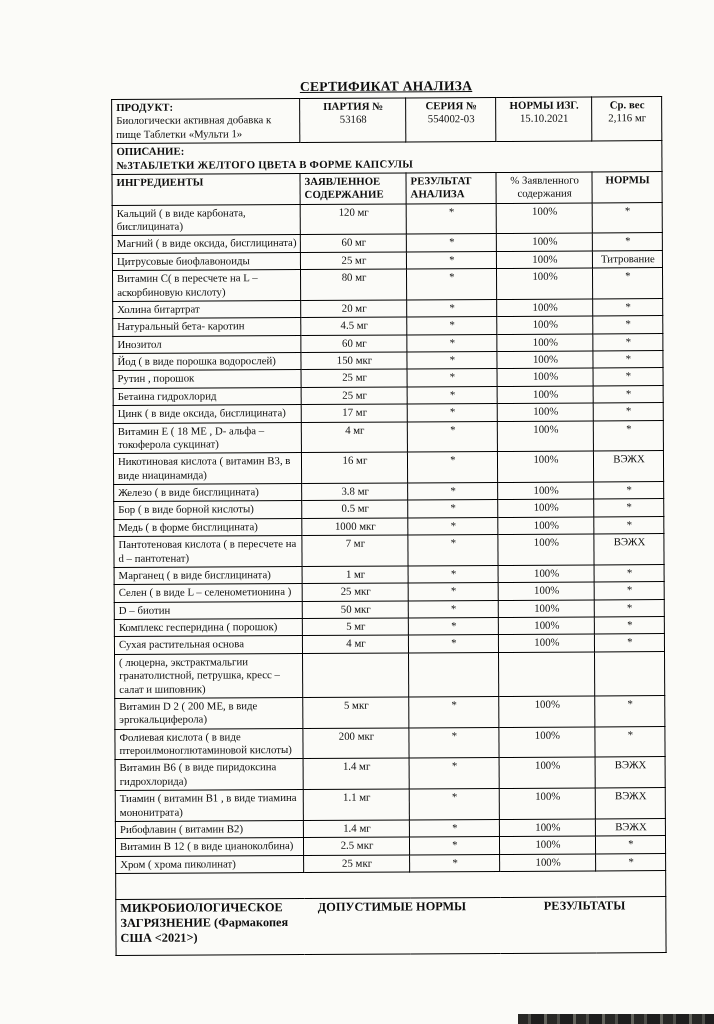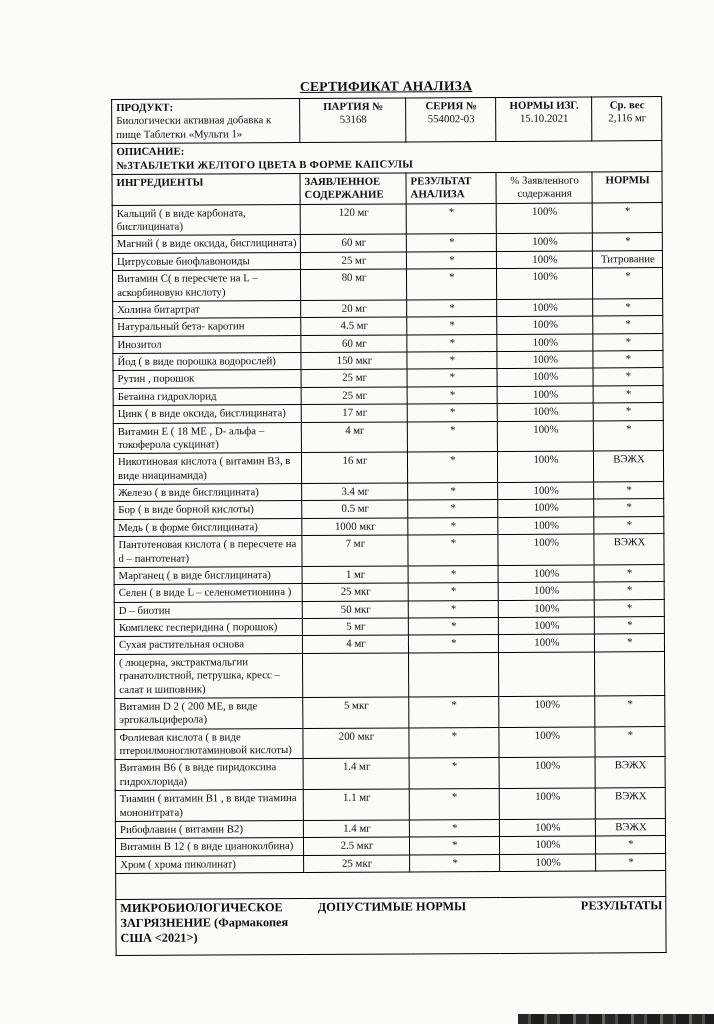--- a/index.html
+++ b/index.html
@@ -21,21 +21,21 @@
     overflow:hidden; word-wrap:break-word;
   }
   .c { text-align:center; }
   .b { font-weight:bold; }
   .pct { font-size:10.3px; }
   .desc-val { font-weight:bold; letter-spacing:.2px; }
   .spacer td { height:22px; }
   .micro td { font-size:12.3px; height:52px; font-weight:bold; }
   .micro .m1 { border-right:none; }
   .micro .m2 { border-left:none; border-right:none; padding-left:14px; }
-  .micro .m3 { border-left:none; padding-left:44px;text-align:right; }
+  .micro .m3 { border-left:none; padding-left:44px; }
   .artifact {
     position:absolute; right:0; bottom:0; width:196px; height:10px; opacity:.92;
     background:repeating-linear-gradient(90deg,#151513 0 10px,#3d3d38 10px 13px,#0a0a0a 13px 26px,#55554e 26px 29px);
   }
 </style>
 </head>
 <body>
 
 <div class="doc">
   <div class="doc-title">СЕРТИФИКАТ АНАЛИЗА</div>
@@ -172,21 +172,21 @@
         </tr>
         <tr>
           <td>Никотиновая кислота ( витамин В3, в виде ниацинамида)</td>
           <td class="c">16 мг</td>
           <td class="c">*</td>
           <td class="c">100%</td>
           <td class="c">ВЭЖХ</td>
         </tr>
         <tr>
           <td>Железо ( в виде бисглицината)</td>
-          <td class="c">3.4 мг</td>
+          <td class="c">3.8 мг</td>
           <td class="c">*</td>
           <td class="c">100%</td>
           <td class="c">*</td>
         </tr>
         <tr>
           <td>Бор ( в виде борной кислоты)</td>
           <td class="c">0.5 мг</td>
           <td class="c">*</td>
           <td class="c">100%</td>
           <td class="c">*</td>

